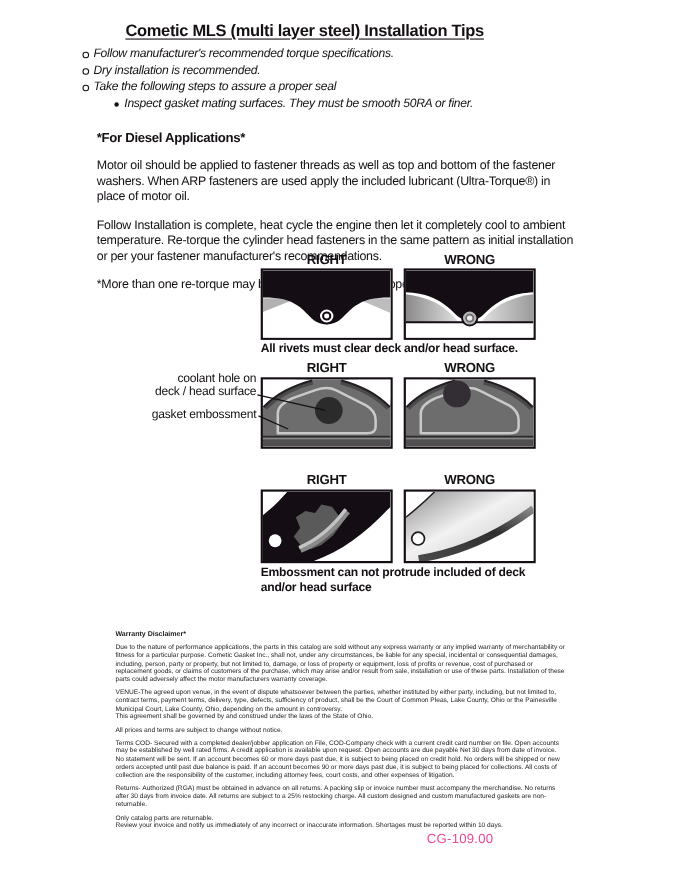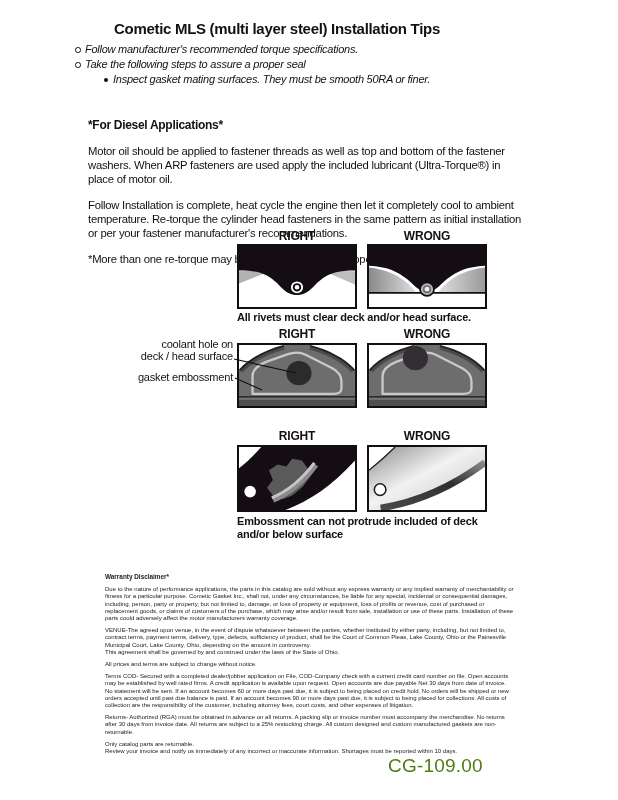--- a/index.html
+++ b/index.html
@@ -4,21 +4,21 @@
 <style>
   html,body{margin:0;padding:0;background:#fff;}
   #page{
     position:relative;width:618px;height:800px;background:#ffffff;
     font-family:"Liberation Sans", sans-serif;color:#141014;overflow:hidden;
   }
   .abs{position:absolute;}
   
   #title{
     left:114px;top:20px;font-size:15px;font-weight:bold;letter-spacing:-0.3px;
-    text-underline-offset:2px;
+    text-decoration:underline;text-underline-offset:2px;
   }
   #tips{left:75px;top:42px;width:445px;font-size:11px;letter-spacing:-0.25px;line-height:15px;font-style:italic;}
   .bullet,.subbullet{position:relative;padding-left:10px;}
   .subbullet{margin-left:29px;padding-left:9px;}
   .bullet::before{
     content:"";position:absolute;left:0;top:5px;width:3.5px;height:3.5px;
     border:1px solid #141014;border-radius:50%;
   }
   .subbullet::before{
     content:"";position:absolute;left:0;top:6px;width:4px;height:4px;
@@ -31,31 +31,32 @@
   .dg-label{width:120px;text-align:center;font-size:12px;font-weight:bold;letter-spacing:-0.2px;}
   .dg-box{width:120px;height:65px;border:2px solid #140d14;box-sizing:border-box;background:#fff;}
   .dg-box svg{display:block;}
   .dg-caption{font-size:11px;font-weight:bold;letter-spacing:-0.2px;line-height:12.5px;}
   .callout{font-size:11px;letter-spacing:-0.2px;text-align:right;line-height:11.5px;}
   
   #warranty{left:105px;top:573px;width:410px;font-size:6px;line-height:7.2px;letter-spacing:0;color:#242024;}
   #warranty h3{font-size:6.4px;font-weight:bold;margin:0 0 6px 0;}
   #warranty p{margin:0 0 5px 0;}
   #warranty .tight{margin:0;}
-  #pagecode{left:388px;top:755px;font-size:19px;letter-spacing:0.2px;color:#4d7c0f;}
+  #pagecode{left:388px;top:755px;font-size:12px;letter-spacing:0.2px;color:#ec4899;}
 </style>
 </head>
 <body>
 
 <div id="page">
 
   <div id="title" class="abs">Cometic MLS (multi layer steel) Installation Tips</div>
 
   <div id="tips" class="abs">
     <div class="bullet">Follow manufacturer's recommended torque specifications.</div>
+    <div class="bullet">Dry installation is recommended.</div>
     <div class="bullet">Take the following steps to assure a proper seal</div>
     <div class="subbullet">Inspect gasket mating surfaces.  They must be smooth 50RA or finer.</div>
   </div>
 
   <div id="diesel" class="abs">
     <h2>*For Diesel Applications*</h2>
     <p>Motor oil should be applied to fastener threads as well as top and bottom of the fastener washers. When ARP fasteners are used apply the included lubricant (Ultra-Torque®) in place of motor oil.</p>
     <p>Follow Installation is complete, heat cycle the engine then let it completely cool to ambient temperature. Re-torque the cylinder head fasteners in the same pattern as initial installation or per your fastener manufacturer's recommendations.</p>
     <p>*More than one re-torque may be required to achieve proper fastener stretch*</p>
   </div>
@@ -173,21 +174,21 @@
       <rect x="0" y="0" width="120" height="65" fill="#ffffff"></rect>
       <path d="M27,0 H120 V19 C88,45 53,60 14,65 H0 V24 C10,16 19,8 27,0 Z" fill="url(#r3wg)"></path>
       <path d="M0,24 C10,16 19,8 27,0" stroke="#1c1c1c" stroke-width="1.4" fill="none"></path>
       <path d="M12,63 C50,57 86,41 120,16" stroke="url(#r3wd)" stroke-width="7" fill="none"></path>
       <circle cx="11.5" cy="44" r="6" fill="#ffffff" stroke="#1c1c1c" stroke-width="1.6"></circle>
     </svg>
   </div>
 
   <div class="abs dg-caption" style="left:237px;top:515px;width:250px;">
     <div>Embossment can not protrude included of deck</div>
-    <div>and/or below surface</div>
+    <div>and/or head surface</div>
   </div>
 
   <svg class="abs" style="left:0;top:0;pointer-events:none;" width="618" height="800">
     <line x1="234" y1="359" x2="296" y2="373" stroke="#141014" stroke-width="1.2"></line>
     <line x1="235" y1="378" x2="262" y2="390" stroke="#141014" stroke-width="1.2"></line>
   </svg>
 
   <div id="warranty" class="abs">
     <h3>Warranty Disclaimer*</h3>
     <p>Due to the nature of performance applications, the parts in this catalog are sold without any express warranty or any implied warranty of merchantability or fitness for a particular purpose.  Cometic Gasket Inc., shall not, under any circumstances, be liable for any special, incidental or consequential damages, including, person, party or property, but not limited to, damage, or loss of property or equipment, loss of profits or revenue, cost of purchased or replacement goods, or claims of customers of the purchase, which may arise and/or result from sale, installation or use of these parts.  Installation of these parts could adversely affect the motor manufacturers warranty coverage.</p>

